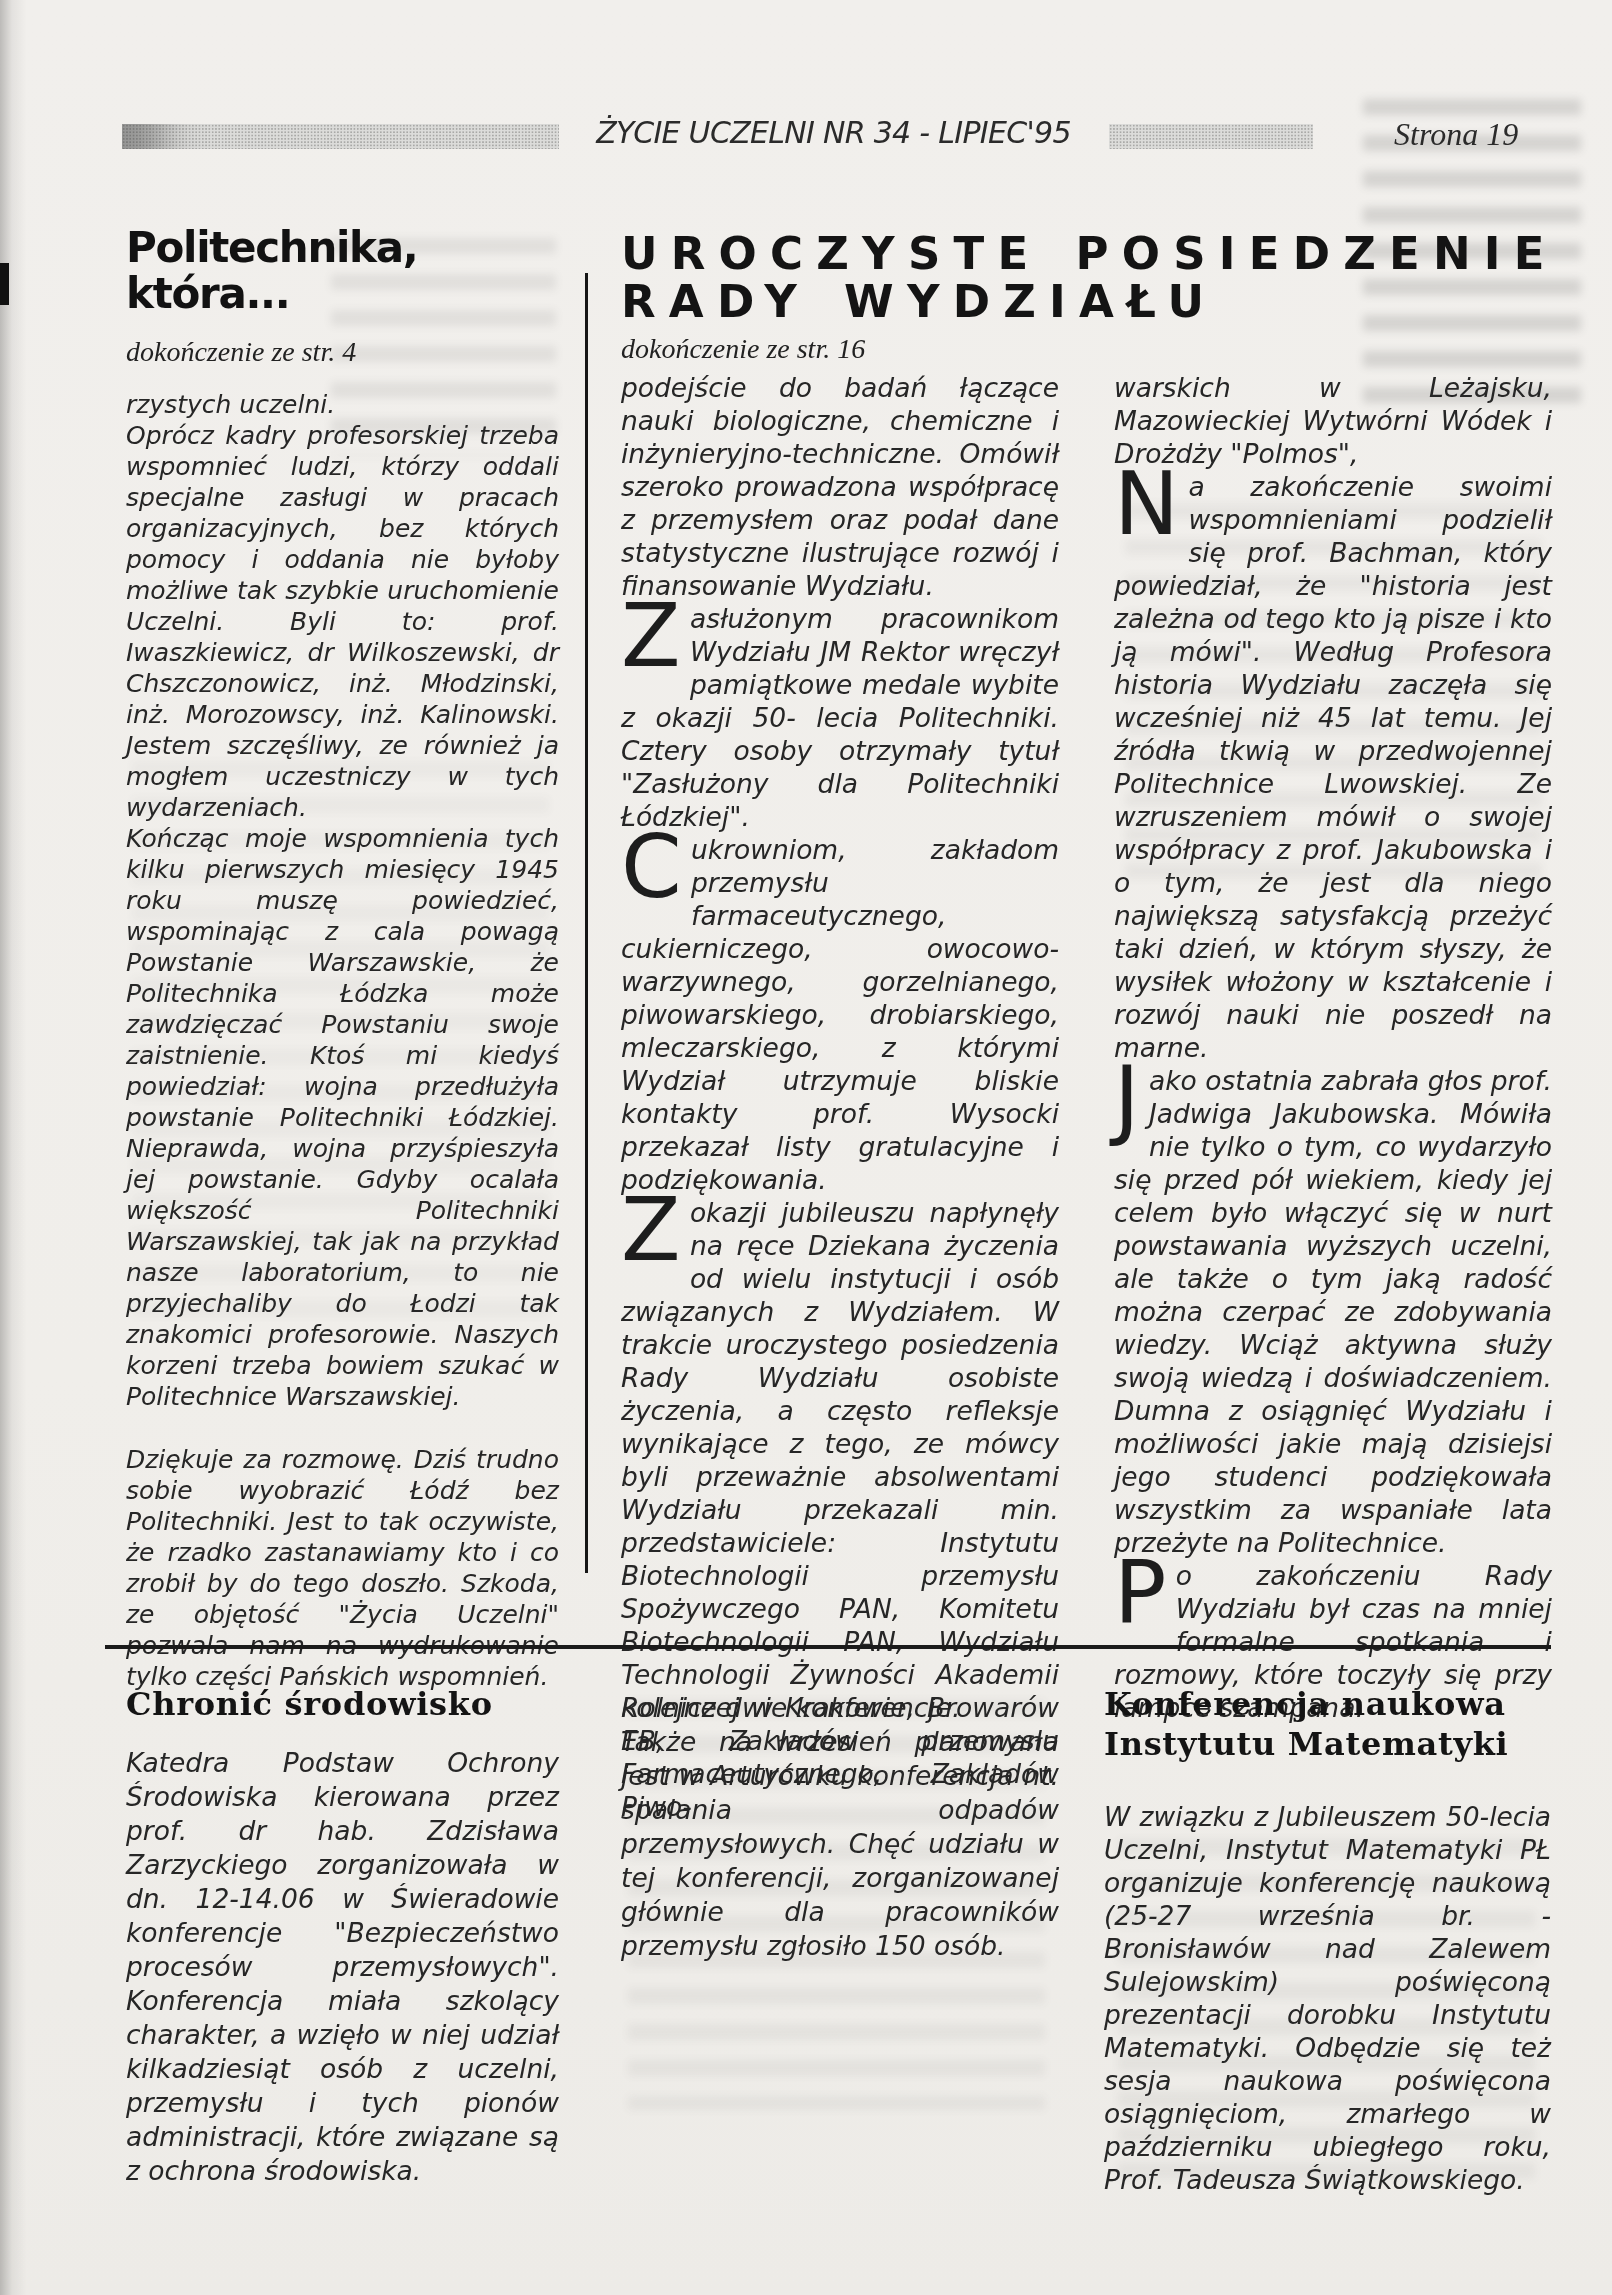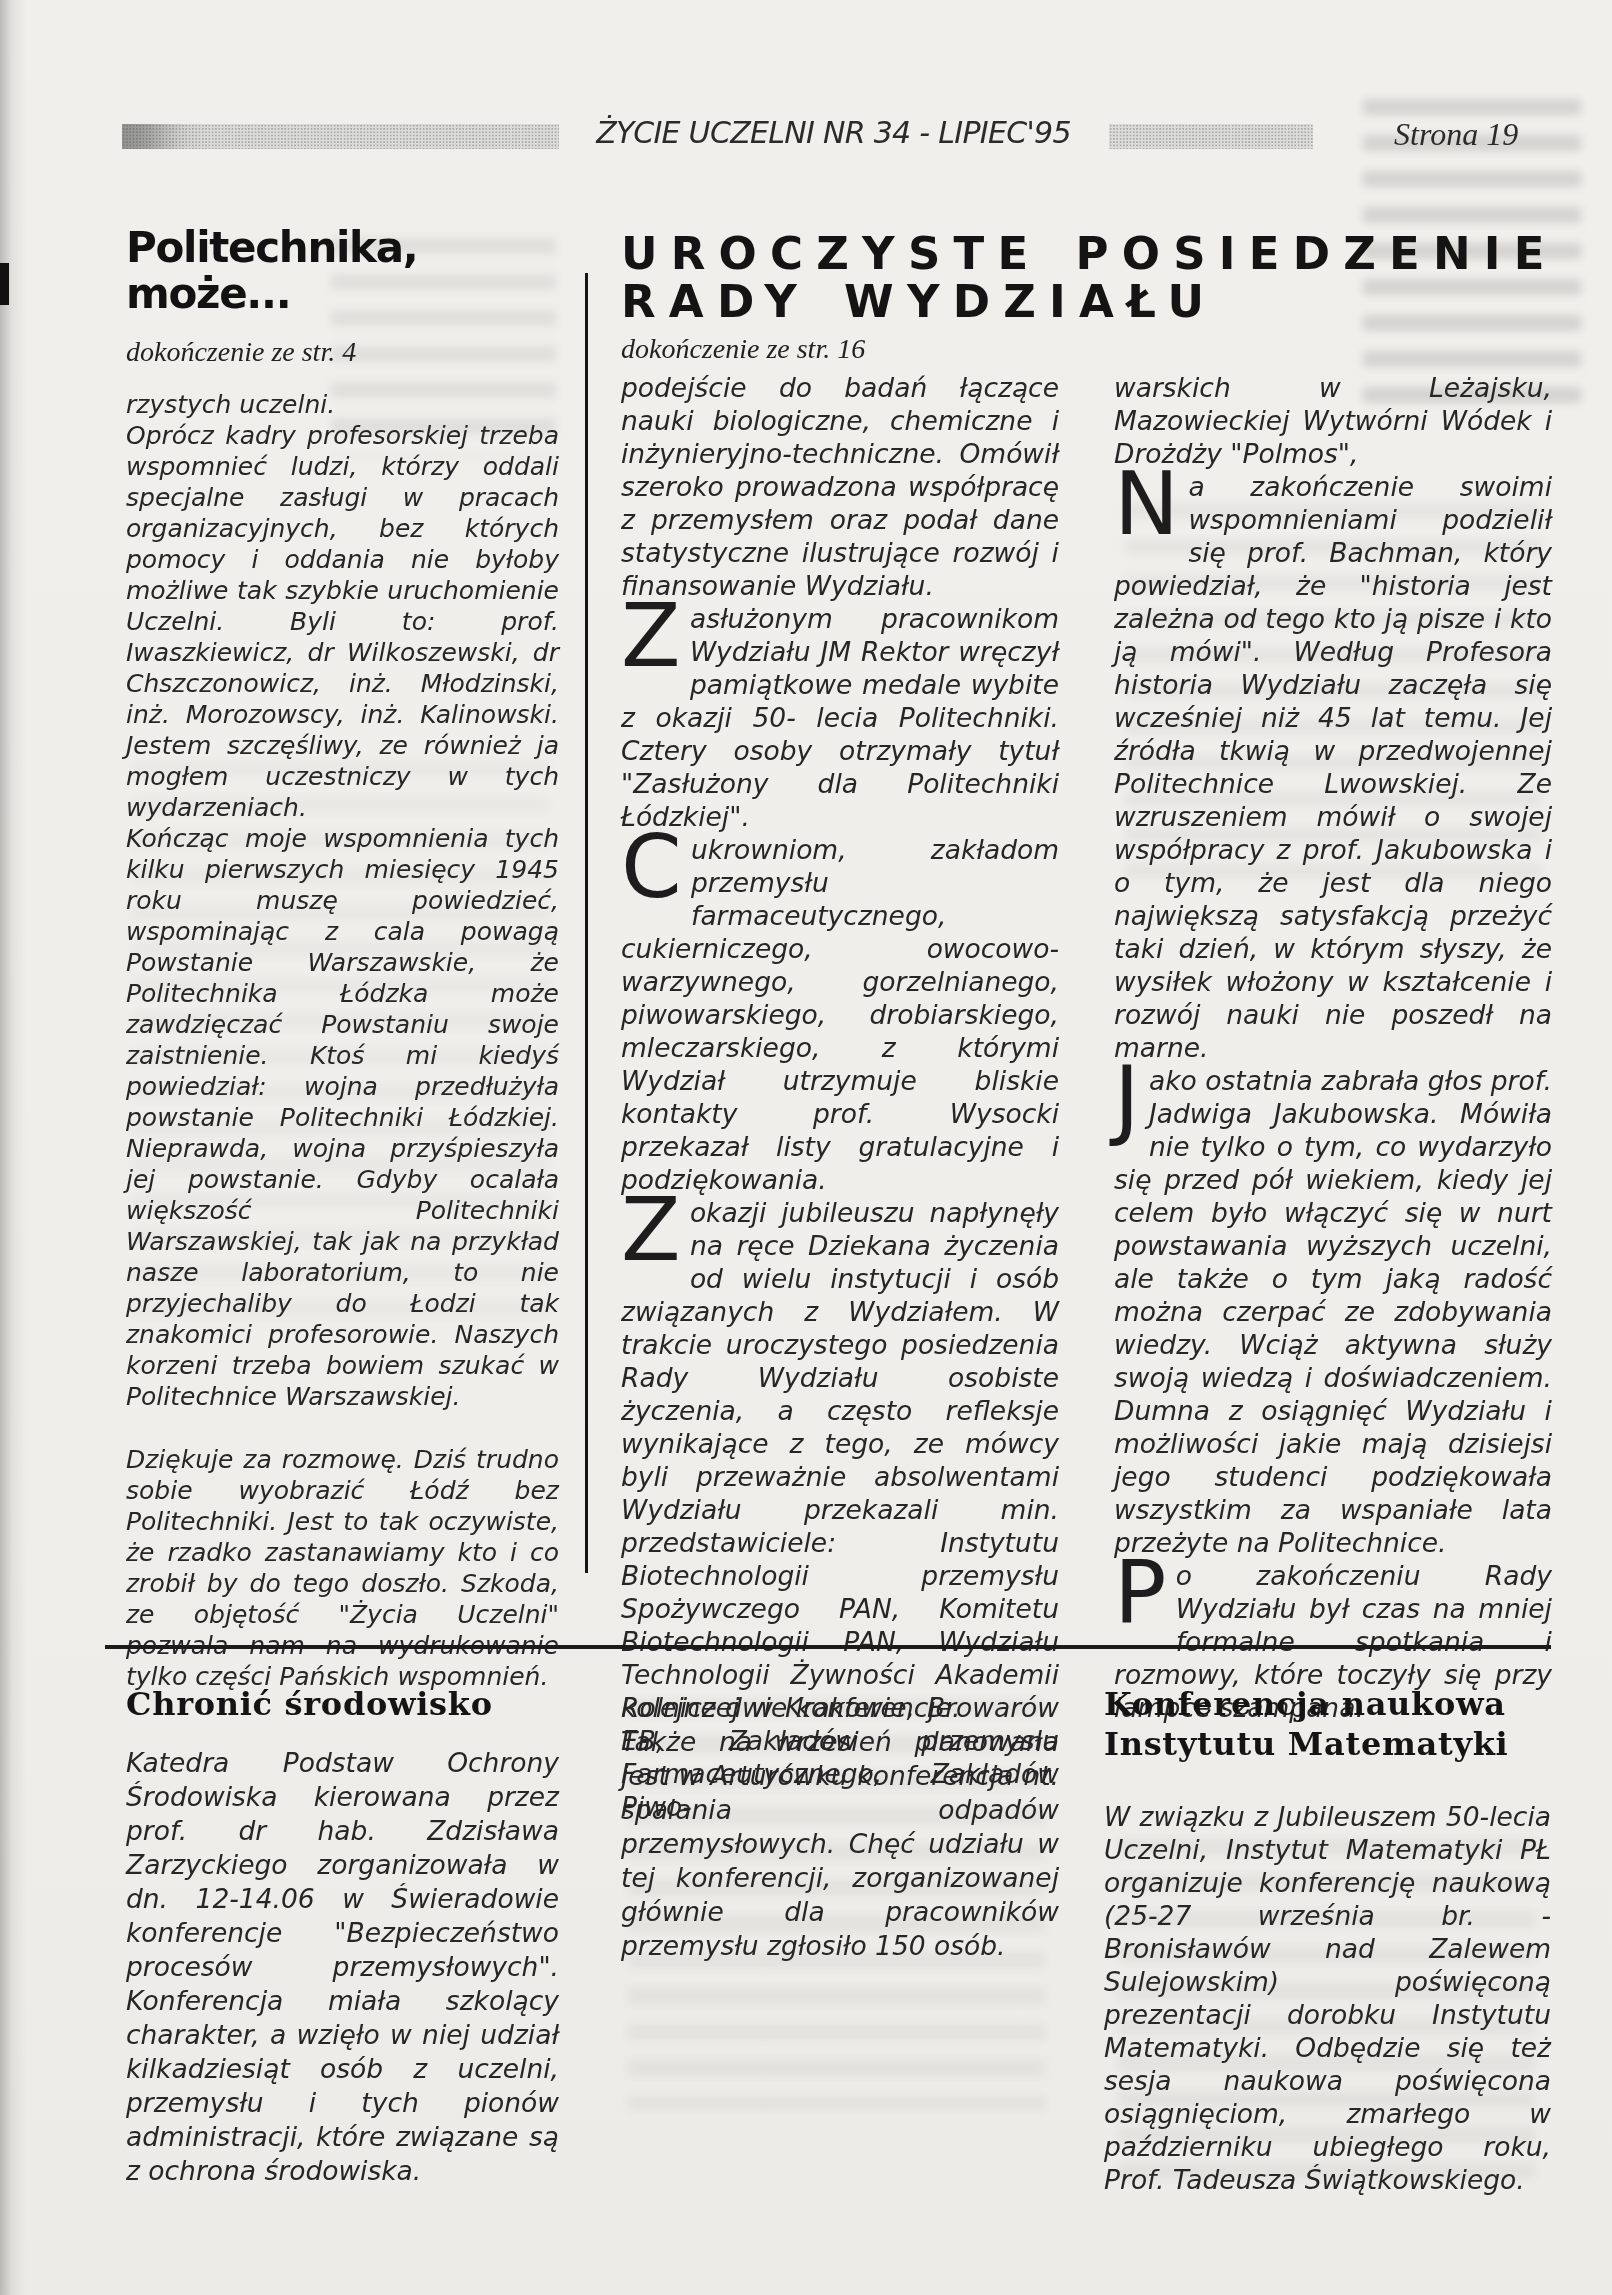--- a/index.html
+++ b/index.html
@@ -111,21 +111,21 @@
   <div class="ghost" style="left:132px;top:761px;width:417px;height:562px;opacity:0.035;"></div>
   <div class="ghost" style="left:628px;top:1700px;width:417px;height:410px;opacity:0.06;"></div>
   <div class="ghost" style="left:1118px;top:1839px;width:417px;height:344px;opacity:0.06;"></div>
 
   <div class="halftone-bar bar-left"></div>
   <div class="masthead-title">ŻYCIE UCZELNI NR 34 - LIPIEC'95</div>
   <div class="halftone-bar bar-right"></div>
   <div class="page-number">Strona 19</div>
 
   <section class="col-left">
-    <h1><span>Politechnika,</span><br><span>może...</span></h1>
+    <h1><span>Politechnika,</span><br><span>która...</span></h1>
     <div class="cont-note">dokończenie ze str. 4</div>
     <div class="text-block">
       <p class="body">rzystych uczelni.</p>
       <p class="body">Oprócz kadry profesorskiej trzeba wspomnieć ludzi, którzy oddali specjalne zasługi w pracach organizacyjnych, bez których pomocy i oddania nie byłoby możliwe tak szybkie uruchomienie Uczelni. Byli to: prof. Iwaszkiewicz, dr Wilkoszewski, dr Chszczonowicz, inż. Młodzinski, inż. Morozowscy, inż. Kalinowski. Jestem szczęśliwy, ze również ja mogłem uczestniczy w tych wydarzeniach.</p>
       <p class="body">Kończąc moje wspomnienia tych kilku pierwszych miesięcy 1945 roku muszę powiedzieć, wspominając z cala powagą Powstanie Warszawskie, że Politechnika Łódzka może zawdzięczać Powstaniu swoje zaistnienie. Ktoś mi kiedyś powiedział: wojna przedłużyła powstanie Politechniki Łódzkiej. Nieprawda, wojna przyśpieszyła jej powstanie. Gdyby ocalała większość Politechniki Warszawskiej, tak jak na przykład nasze laboratorium, to nie przyjechaliby do Łodzi tak znakomici profesorowie. Naszych korzeni trzeba bowiem szukać w Politechnice Warszawskiej.</p>
       <p class="body gap-before">Dziękuje za rozmowę. Dziś trudno sobie wyobrazić Łódź bez Politechniki. Jest to tak oczywiste, że rzadko zastanawiamy kto i co zrobił by do tego doszło. Szkoda, ze objętość "Życia Uczelni" pozwala nam na wydrukowanie tylko części Pańskich wspomnień.</p>
     </div>
   </section>
 
   <div class="vrule"></div>

